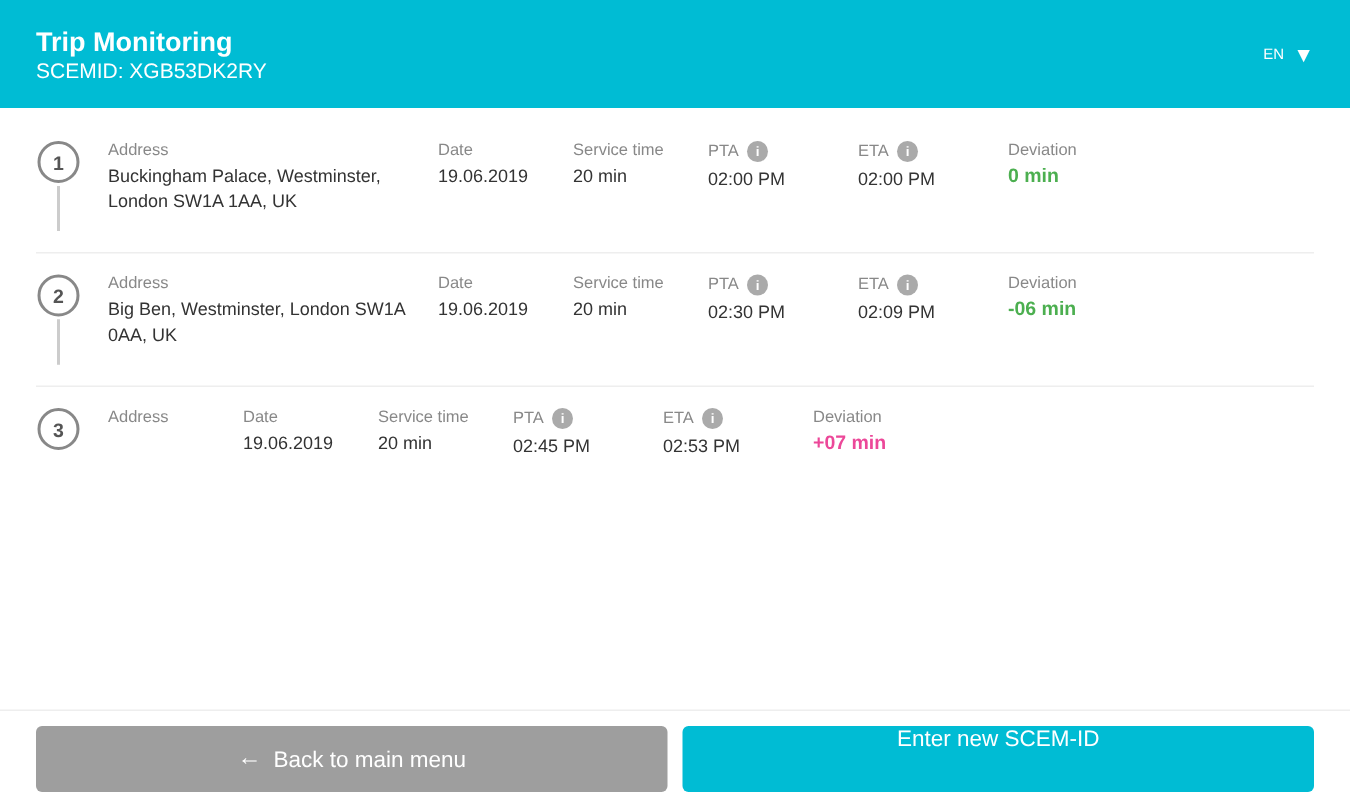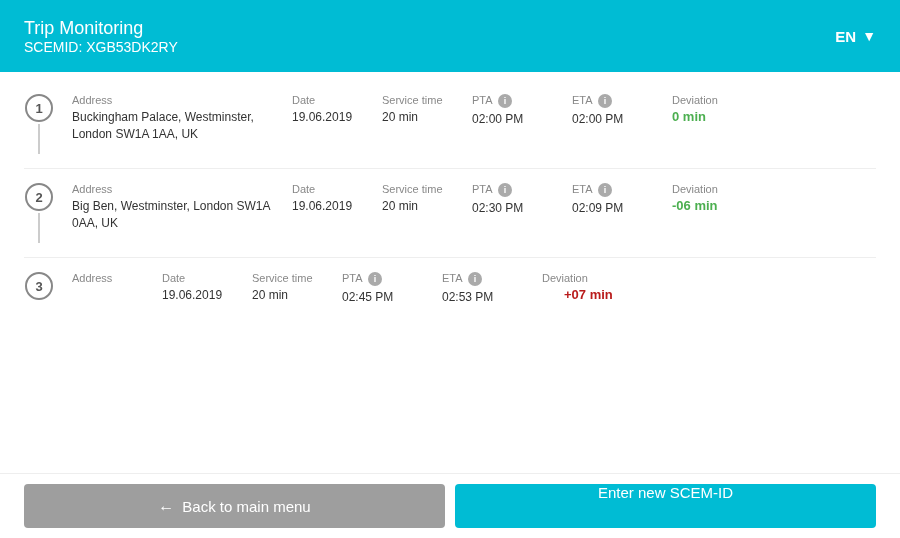--- a/index.html
+++ b/index.html
@@ -24,37 +24,37 @@
       background: #00bcd4;
       padding: 12px 24px;
       display: flex;
       justify-content: space-between;
       align-items: center;
       min-height: 72px;
     }
     .header-left h1 {
       color: #fff;
       font-size: 18px;
-      font-weight: normal;
+      font-weight: bold;
     }
     .header-left h2 {
       color: #fff;
       font-size: 14px;
       font-weight: normal;
       margin-top: 0;
     }
     .header-right {
       display: flex;
       align-items: center;
       gap: 6px;
     }
     .lang-selector {
       color: #fff;
-      font-size: 15px;
-      font-weight: bold;
+      font-size: 10px;
+      font-weight: normal;
     }
     .lang-arrow {
       color: #fff;
       font-size: 14px;
     }
     .content {
       flex: 1;
       overflow-y: auto;
       padding: 8px 24px 0 24px;
     }
@@ -142,23 +142,22 @@
       min-width: 90px;
       text-align: left;
     }
     .deviation-value-green {
       font-size: 13px;
       color: #4caf50;
       font-weight: bold;
     }
     .deviation-value-red {
       font-size: 13px;
-      color: #b91c1c;
-      font-weight: bold;
-      margin-left: 22px;
+      color: #ec4899;
+      font-weight: bold;
     }
     .footer {
       display: flex;
       gap: 0;
       height: 65px;
       padding: 10px 24px;
       background: #fff;
       border-top: 1px solid #eee;
     }
     .btn-back {

